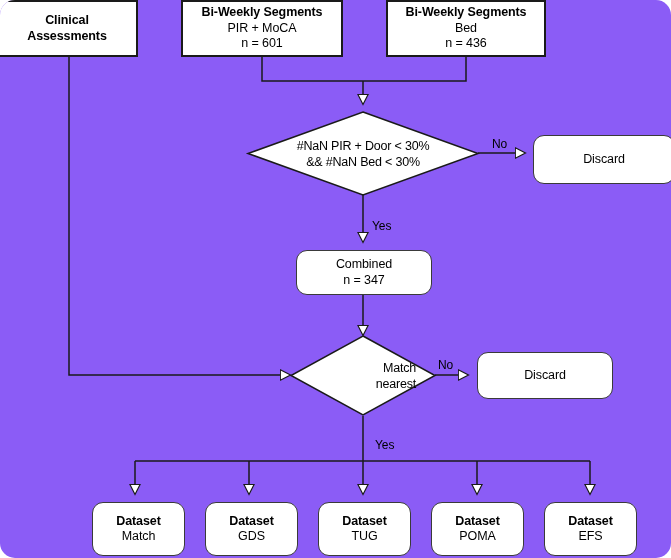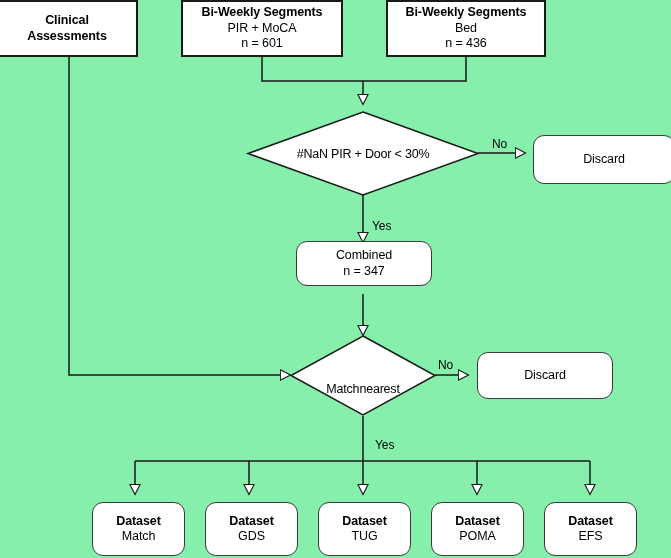--- a/index.html
+++ b/index.html
@@ -4,23 +4,24 @@
 <style>
   html, body {
     margin: 0;
     padding: 0;
     background: #ffffff;
   }
   #canvas {
     position: relative;
     width: 671px;
     height: 558px;
-    background: #86efac;
+    background: #8b5cf6;
     overflow: hidden;
     font-family: "Liberation Sans", sans-serif;
+    border-radius: 15px;
   }
   svg.edges {
     position: absolute;
     left: 0;
     top: 0;
     width: 671px;
     height: 558px;
   }
   .node {
     position: absolute;
@@ -47,21 +48,21 @@
     letter-spacing: -0.1px;
   }
   .ln-reg {
     font-weight: normal;
     font-size: 12.5px;
     letter-spacing: -0.1px;
   }
   .diamond-label {
     position: absolute;
     display: flex;
-    flex-direction: row;
+    flex-direction: column;
     align-items: center;
     justify-content: center;
     text-align: center;
     color: #000000;
     line-height: 1.3;
     font-size: 12.5px;
     letter-spacing: -0.2px;
     pointer-events: none;
   }
   .edge-label {
@@ -127,27 +128,28 @@
   </div>
 
   <div class="node rect" style="left:386px; top:0px; width:160px; height:57px;">
     <div class="ln-bold">Bi-Weekly Segments</div>
     <div class="ln-reg">Bed</div>
     <div class="ln-reg">n = 436</div>
   </div>
 
   <div class="diamond-label" style="left:248px; top:130px; width:230px; height:48px;">
     <div>#NaN PIR + Door &lt; 30%</div>
+    <div>&amp;&amp; #NaN Bed &lt; 30%</div>
   </div>
 
   <div class="node rounded" style="left:533px; top:135px; width:142px; height:49px;">
     <div class="ln-reg">Discard</div>
   </div>
 
-  <div class="node rounded" style="left:296px; top:241px; width:136px; height:45px;">
+  <div class="node rounded" style="left:296px; top:250px; width:136px; height:45px;">
     <div class="ln-reg">Combined</div>
     <div class="ln-reg">n = 347</div>
   </div>
 
   <div class="diamond-label" style="left:310px; top:355px; width:106px; height:42px;align-items:flex-end;">
     <div>Match</div>
     <div>nearest</div>
   </div>
 
   <div class="node rounded" style="left:477px; top:352px; width:136px; height:47px;">

